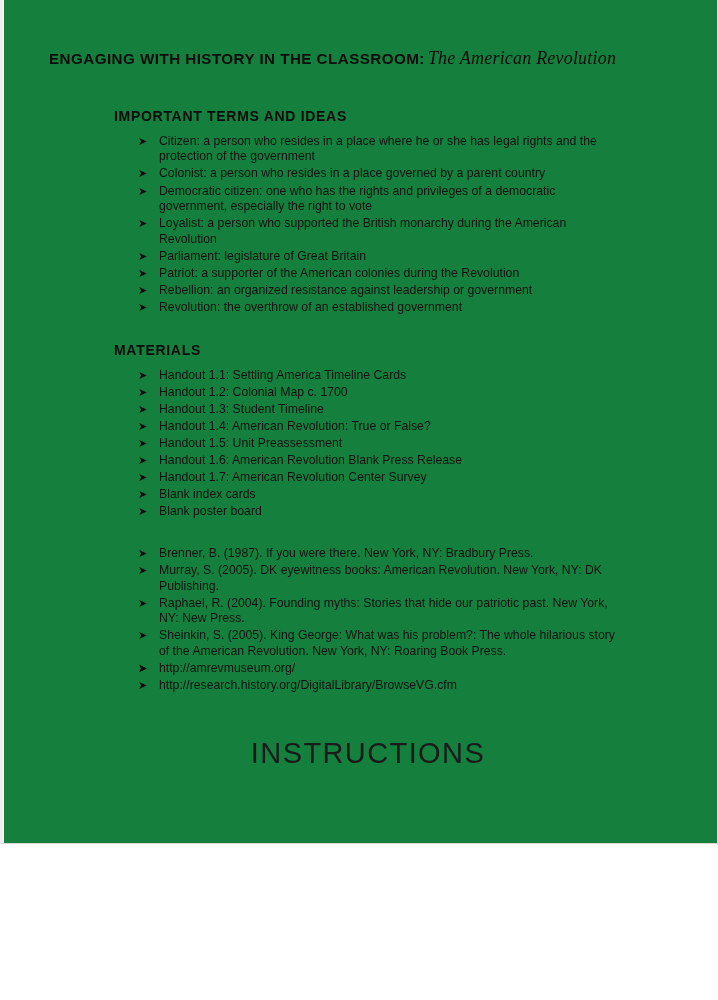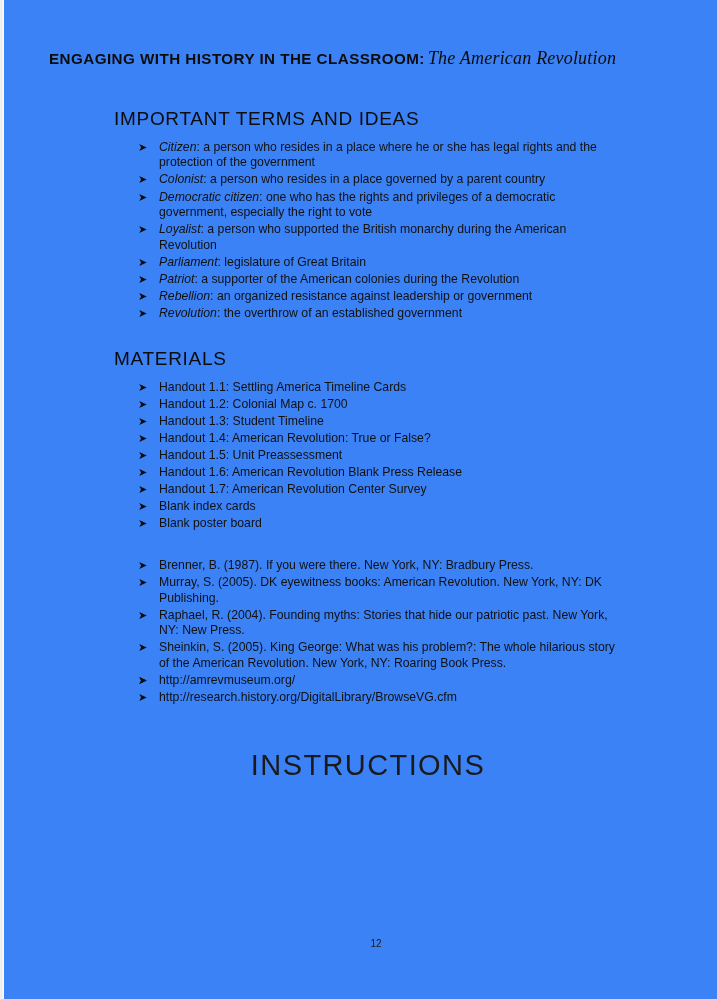--- a/index.html
+++ b/index.html
@@ -7,22 +7,22 @@
     padding: 0;
     background: #ffffff;
   }
   body {
     font-family: "Liberation Sans", sans-serif;
     color: #111111;
   }
   #page {
     position: relative;
     width: 718px;
-    height: 1000px;
-    background: #3b82f6;
+    height: 844px;
+    background: #15803d;
     overflow: hidden;
     box-sizing: border-box;
     border-right: 1px solid #d8d8d8;
     border-bottom: 1px solid #d8d8d8;
     border-left: 1px solid #f0f0f0;
   }
   #page::before {
     content: "";
     position: absolute;
     left: 0; top: 0;
@@ -58,22 +58,22 @@
   
   .content {
     position: absolute;
     left: 113px;
     top: 108px;
     width: 508px;
   }
 
   h2.section-heading {
     font-family: "Liberation Sans", sans-serif;
-    font-weight: normal;
-    font-size: 19px;
+    font-weight: bold;
+    font-size: 14px;
     letter-spacing: 0.7px;
     color: #0c0c0c;
     margin: 0 0 9px 0;
     line-height: 1.2;
   }
   .section + .section { margin-top: 26px; }
 
   
   ul.arrow-list {
     list-style: none;
@@ -90,21 +90,21 @@
     text-align: left;
   }
   ul.arrow-list > li .bullet {
     position: absolute;
     left: 24px;
     top: 0;
     font-size: 11px;
     line-height: 15.6px;
     color: #0c0c0c;
   }
-  .term { font-style: italic; }
+  .term { }
   .title-italic { }
   .url { word-break: break-all; }
 
   
   .instructions-title {
     text-align: center;
     font-family: "Liberation Sans", sans-serif;
     font-weight: normal;
     font-size: 29px;
     letter-spacing: 1.4px;

